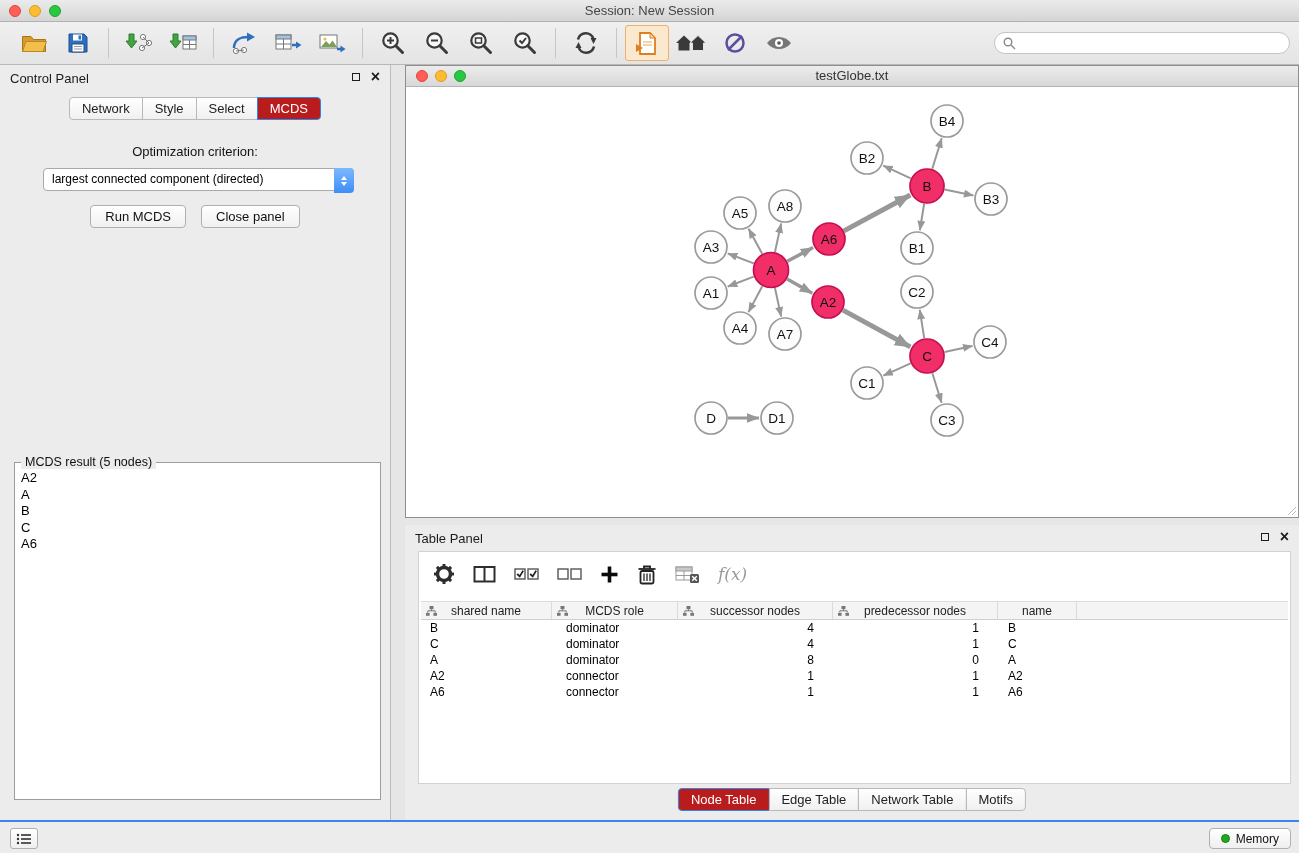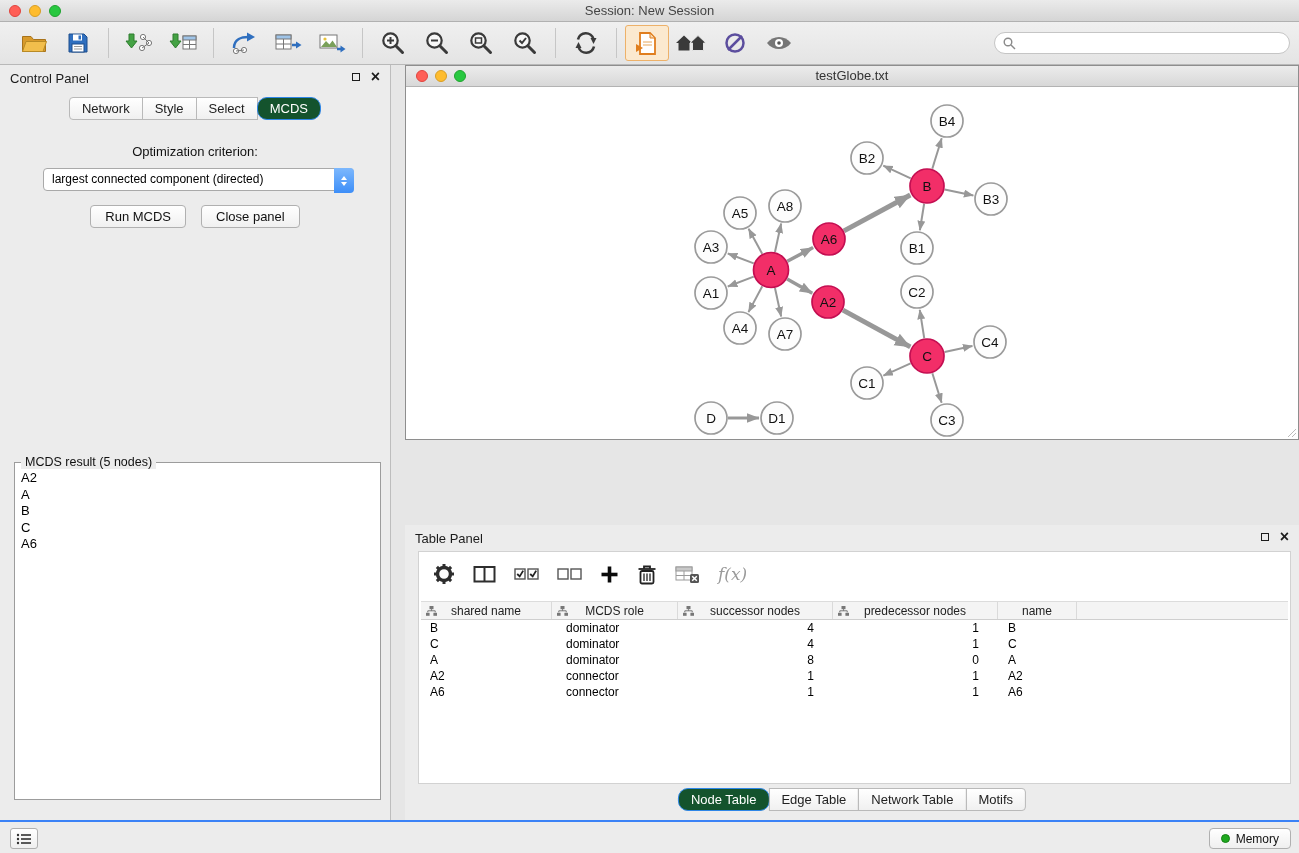--- a/index.html
+++ b/index.html
@@ -38,39 +38,39 @@
   .xicon { font-size:16px; font-weight:bold; color:#1c1c1c; line-height:10px; }
 
   
   .cpanel { position:absolute; left:0; top:65px; width:391px; height:755px;
     background:#ececec; border-right:1px solid #bdbdbd; }
   .cp-tabs { display:flex; justify-content:center; margin-top:6px; }
   .seg-tab { font-size:13px; padding:3px 12px; background:linear-gradient(#ffffff,#f0f0f0);
     border:1px solid #b9b9b9; margin-left:-1px; color:#222; white-space:nowrap; }
   .seg-tab:first-child { border-radius:4px 0 0 4px; margin-left:0; }
   .seg-tab:last-child { border-radius:0 4px 4px 0; }
-  .seg-tab.active { background:#14532d; border-color:#2E86E8; color:#fff;border-radius:10px; }
+  .seg-tab.active { background:#b91c1c; border-color:#2E86E8; color:#fff; }
   .opt-label { text-align:center; margin-top:24px; font-size:13px; color:#111; }
   .cp-select { position:relative; margin:9px 36px 0 43px; height:23px; background:#fff;
     border:1px solid #a9a9a9; border-radius:4px; font-size:12px; line-height:21px; padding-left:8px; color:#000; }
   .stepper { position:absolute; right:-1px; top:-1px; width:20px; height:25px;
     background:linear-gradient(#7db8fd,#3d8ef8); border-radius:0 4px 4px 0;
     display:flex; flex-direction:column; align-items:center; justify-content:center; gap:2px; }
   .tri-up { width:0; height:0; border-left:3.5px solid transparent; border-right:3.5px solid transparent; border-bottom:4.5px solid #fff; }
   .tri-down { width:0; height:0; border-left:3.5px solid transparent; border-right:3.5px solid transparent; border-top:4.5px solid #fff; }
   .cp-buttons { display:flex; justify-content:center; gap:15px; margin-top:14px; }
   .btn { font-size:13px; padding:3px 14px; background:linear-gradient(#ffffff,#f0f0f0);
     border:1px solid #b0b0b0; border-radius:4px; color:#111; }
   fieldset.result-box { position:absolute; left:14px; right:9px; top:390px; bottom:20px;
     background:#fff; border:1px solid #9c9c9c; padding:1px 0 15px 0; }
   fieldset.result-box legend { font-size:12.5px; margin-left:6px; padding:0 4px; background:#ececec; color:#111; }
   .result-item { font-size:13px; line-height:16.5px; padding-left:6px; color:#000; }
 
   
-  .netwin { position:absolute; left:405px; top:65px; width:894px; height:375px;
+  .netwin { position:absolute; left:405px; top:65px; width:894px; height:453px;
     background:#fff; border:1px solid #8e8e8e; }
   .nw-title { position:relative; height:21px; background:linear-gradient(#ececec,#d8d8d8); border-bottom:1px solid #b3b3b3; }
   .nw-title .lights { position:absolute; left:10px; top:4px; gap:7px; }
   .nw-name { text-align:center; font-size:13px; line-height:20px; color:#333; }
   .nw-canvas { position:absolute; left:0; right:0; top:21px; bottom:0; background:#fff; overflow:hidden; }
   .grip { position:absolute; right:1px; bottom:1px; }
 
   
   .tpanel { position:absolute; left:405px; top:525px; width:894px; height:295px; background:#ececec; }
   .tcard { position:absolute; left:13px; right:8px; top:26px; bottom:36px; background:#fff; border:1px solid #d2d2d2; }

